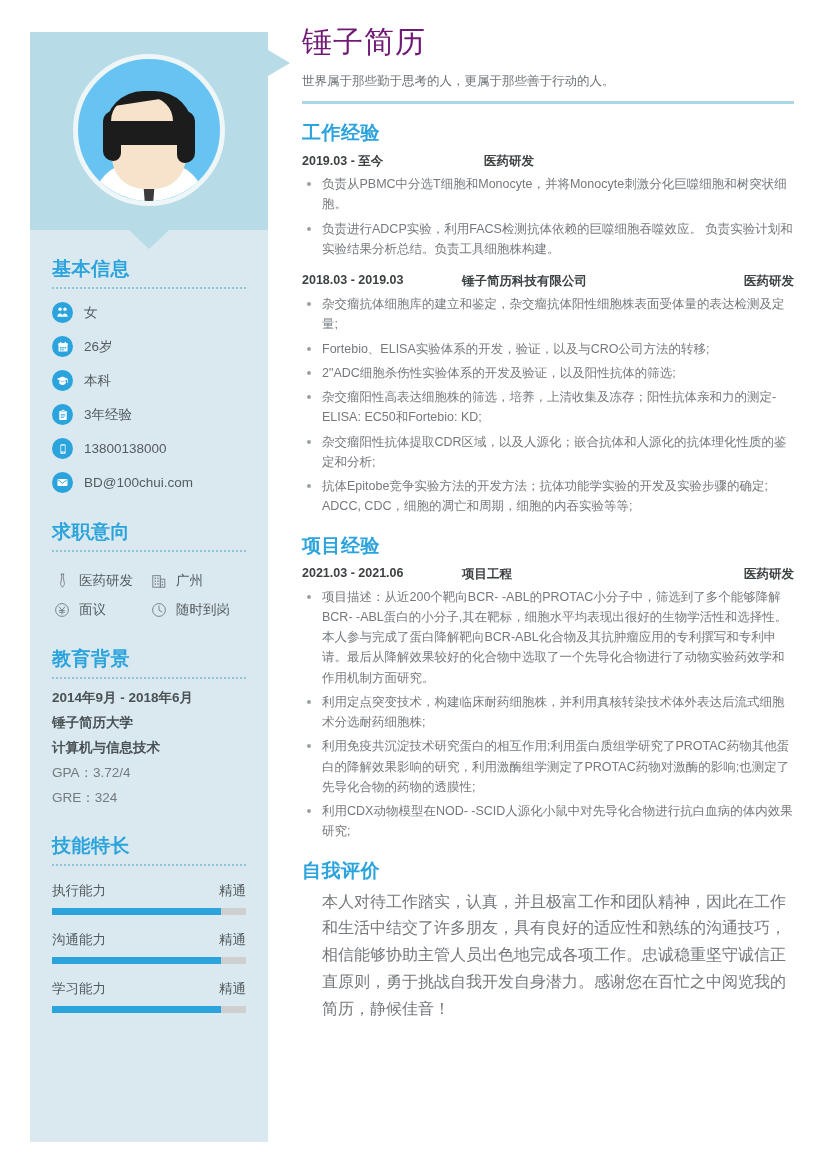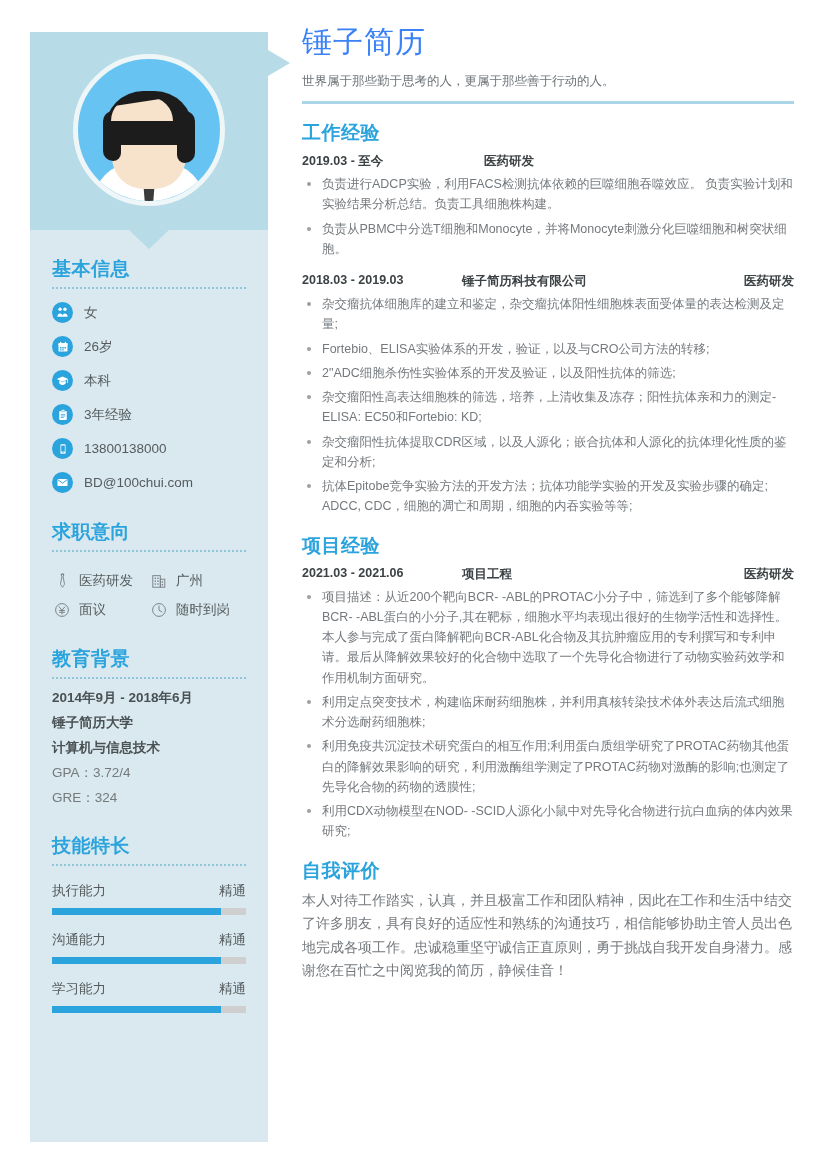--- a/index.html
+++ b/index.html
@@ -105,21 +105,21 @@
 
   .skill { margin-top: 16px; }
   .skill-top { display: flex; justify-content: space-between; align-items: baseline; }
   .skill-name { font-size: 13.5px; color: #555b5e; }
   .skill-level { font-size: 13.5px; color: #555b5e; }
   .skill-bar { margin-top: 8px; height: 7px; background: #cfcfcf; width: 100%; position: relative; }
   .skill-fill { position: absolute; left:0; top:0; height: 7px; background: #2ba3dd; }
 
   
   .main { position: absolute; left: 302px; top: 22px; width: 492px; }
-  .name { font-size: 30px; color: #3b82f6; letter-spacing: 1px; }
+  .name { font-size: 30px; color: #701a75; letter-spacing: 1px; }
   .tagline { font-size: 12.5px; color: #6e7478; margin-top: 10px; }
   .top-rule { height: 3px; background: #aad6e8; margin-top: 11px; }
 
   .m-section { margin-top: 16px; }
   .m-h { font-size: 19px; font-weight: bold; color: #2ba3dd; letter-spacing: 0.5px; }
   .job-head {
     display: flex; margin-top: 7px;
     font-size: 12.5px; font-weight: bold; color: #3c4144;
   }
   .jh-date { width: 160px; flex: 0 0 160px; }
@@ -128,21 +128,21 @@
 
   ul.bullets { list-style: none; margin-top: 4px; }
   ul.bullets li {
     position: relative; padding-left: 20px; margin-top: 4px;
     font-size: 12.5px; line-height: 1.62; color: #74797d;
   }
   ul.bullets li::before {
     content: ""; position: absolute; left: 5px; top: 8px;
     width: 4px; height: 4px; border-radius: 50%; background: #9aa0a3;
   }
-  .para { font-size: 14px; line-height: 1.68; color: #74797d; margin-top: 5px; }
+  .para { font-size: 16px; line-height: 1.68; color: #74797d; margin-top: 5px; margin-left: 20px; }
 </style>
 </head>
 <body>
 
 <div class="page">
 
   <div class="sidebar">
 
     <div class="avatar-panel">
       <div class="side-arrow"></div>
@@ -351,22 +351,22 @@
 
     <div class="m-section">
       <div class="m-h">工作经验</div>
 
       <div>
         <div class="job-head">
           <span class="jh-date">2019.03 - 至今</span>
           <span class="jh-role">医药研发</span>
         </div>
         <ul class="bullets">
+          <li>负责从PBMC中分选T细胞和Monocyte，并将Monocyte刺激分化巨噬细胞和树突状细胞。</li>
           <li>负责进行ADCP实验，利用FACS检测抗体依赖的巨噬细胞吞噬效应。  负责实验计划和实验结果分析总结。负责工具细胞株构建。</li>
-          <li>负责从PBMC中分选T细胞和Monocyte，并将Monocyte刺激分化巨噬细胞和树突状细胞。</li>
         </ul>
       </div>
 
       <div style="margin-top:14px">
         <div class="job-head">
           <span class="jh-date">2018.03 - 2019.03</span>
           <span class="jh-company">锤子简历科技有限公司</span>
           <span class="jh-role">医药研发</span>
         </div>
         <ul class="bullets">

